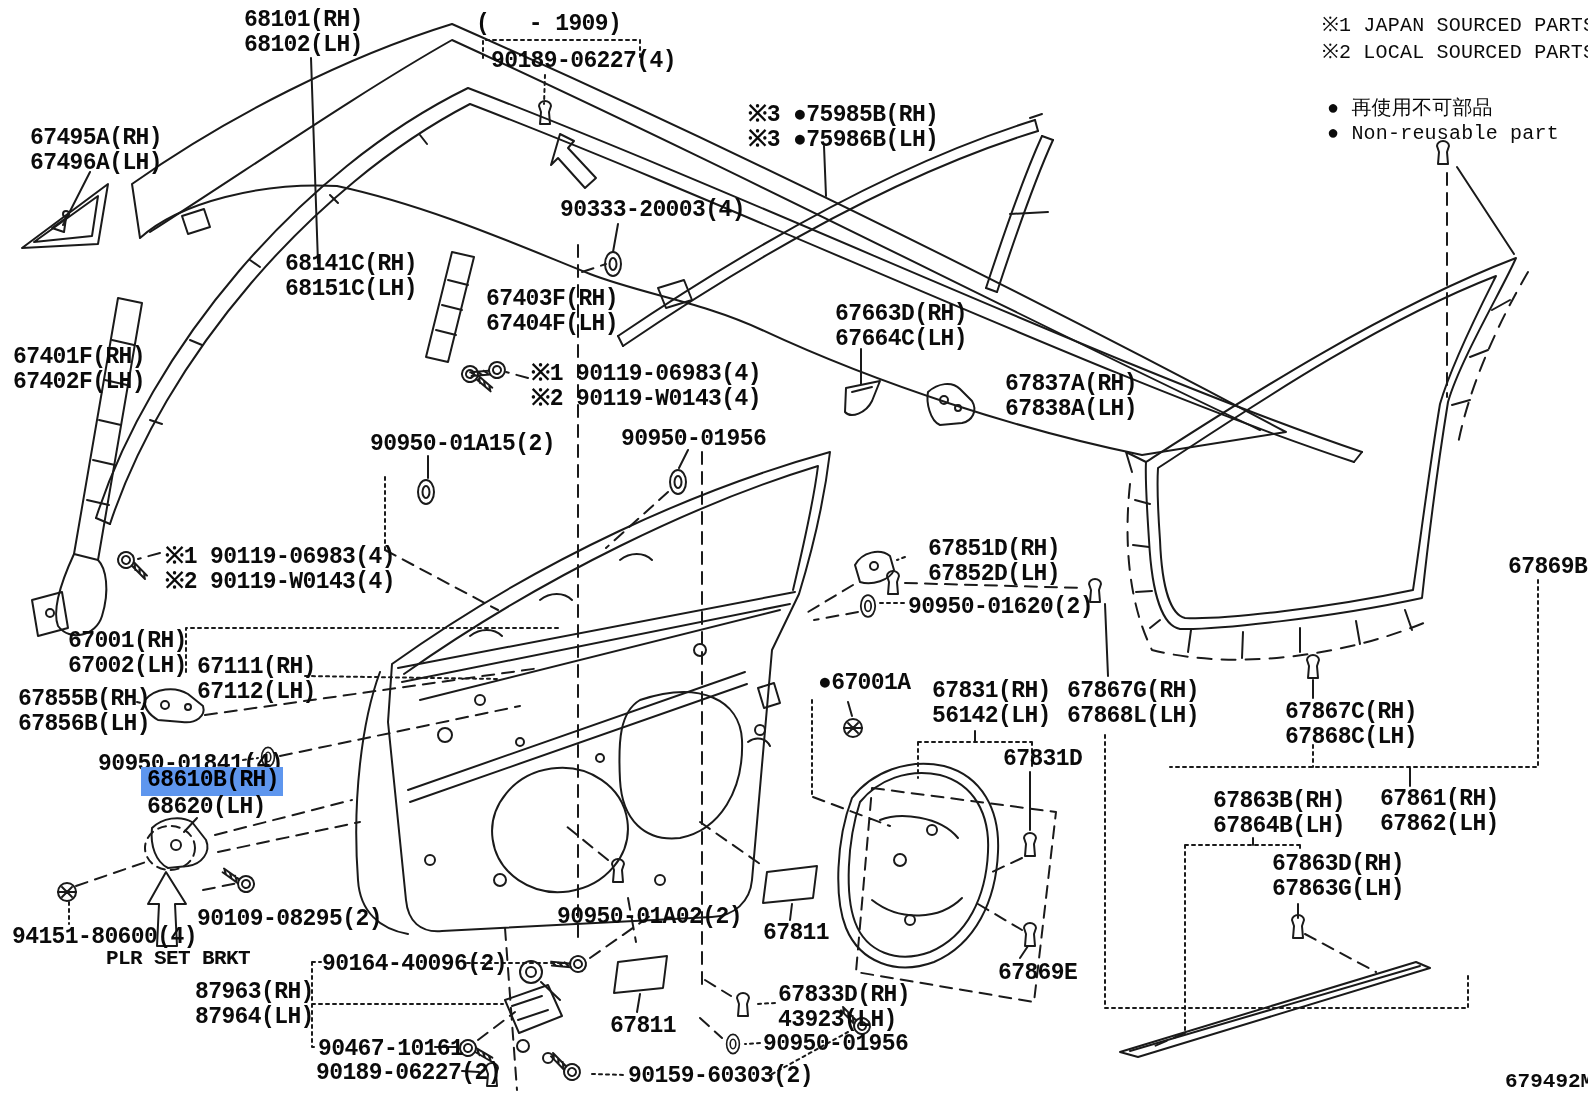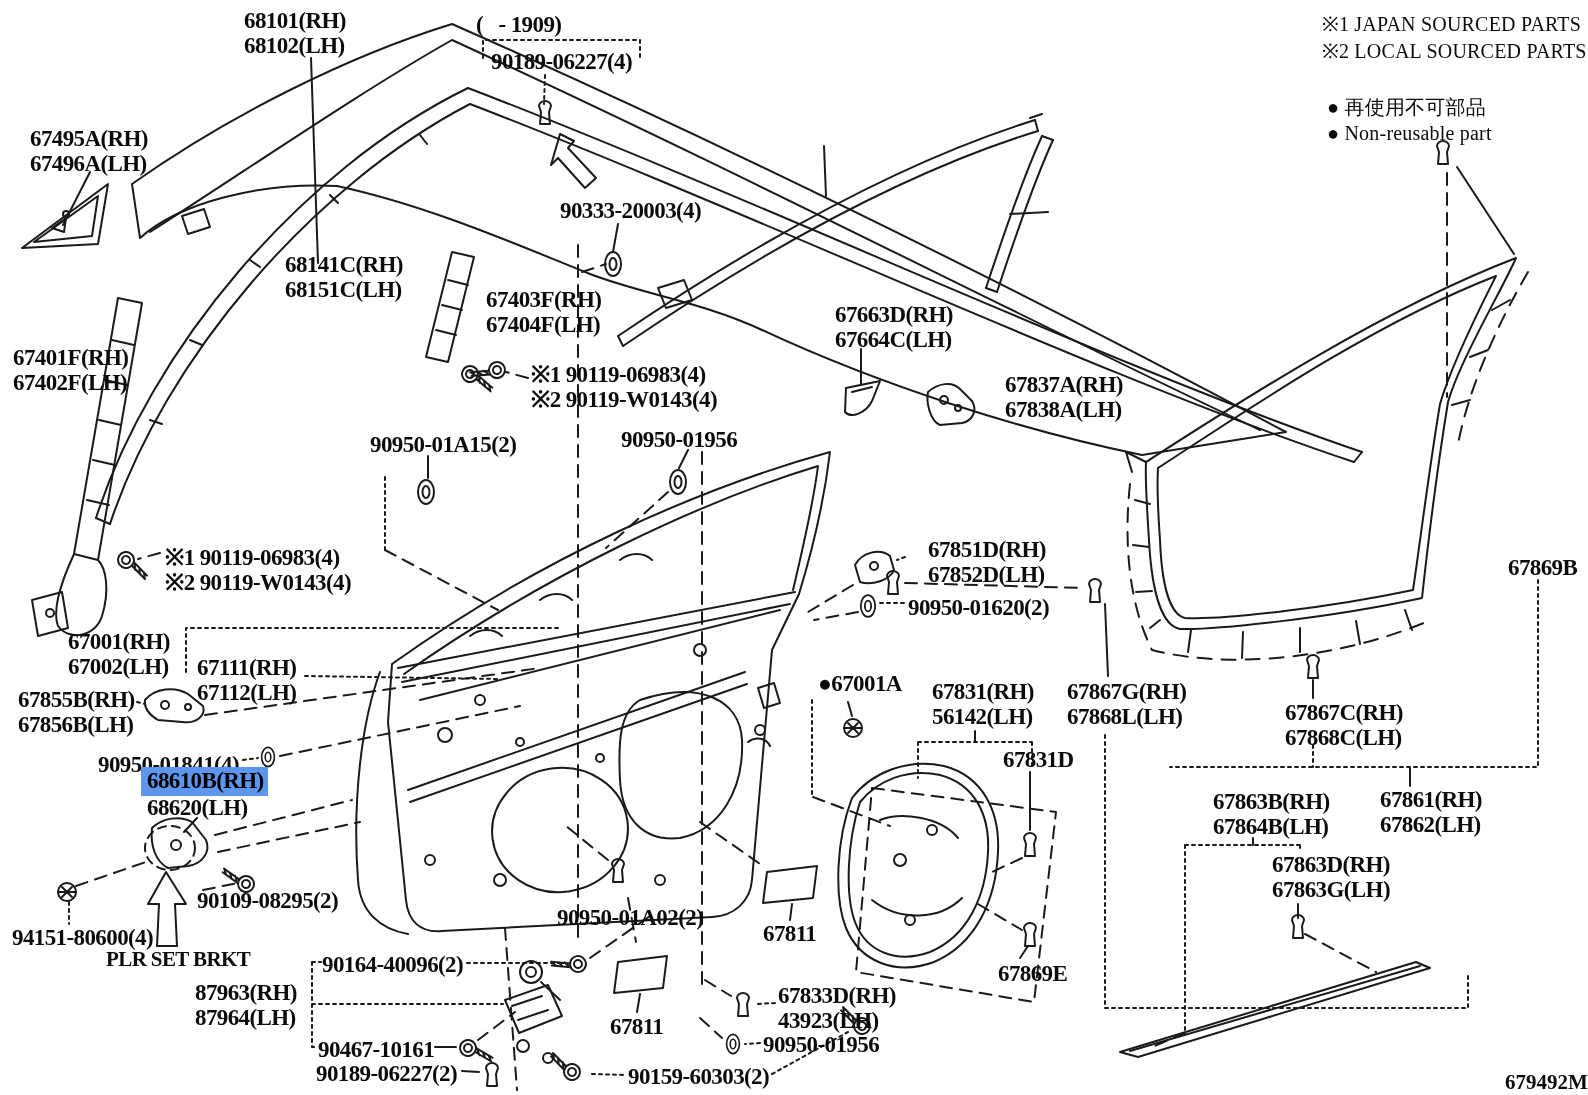--- a/index.html
+++ b/index.html
@@ -1,17 +1,17 @@
 <!DOCTYPE html>
 <html><head>
 <meta charset="utf-8">
 <style>
   html,body{margin:0;padding:0;background:#fff;}
   #stage{position:relative;width:1588px;height:1095px;background:#ffffff;overflow:hidden;
-         font-family:Liberation Serif, serif;}
+         font-family:Liberation Mono, monospace;}
   #drawing{position:absolute;left:0;top:0;}
   .lbl{position:absolute;font-weight:bold;font-size:23px;line-height:25px;letter-spacing:-0.6px;
        color:#0b0b0b;white-space:pre-line;}
   .sm{font-size:21px;line-height:24px;}
   .hl{background:#5E96EE;color:#000000;padding:1px 4px 3px 6px;}
   .lgd{position:absolute;font-weight:normal;font-size:20px;letter-spacing:0.2px;color:#0b0b0b;white-space:pre;}
   .code{position:absolute;font-weight:bold;font-size:21px;color:#0b0b0b;}
 </style>
 </head>
 <body>
@@ -261,20 +261,22 @@
   </g>
 </svg>
 
   <span class="lbl" style="left:244px;top:8px">68101(RH)
 68102(LH)</span>
   <span class="lbl" style="left:30px;top:126px">67495A(RH)
 67496A(LH)</span>
   <span class="lbl" style="left:476px;top:12px">(&nbsp;&nbsp;&nbsp;- 1909)</span>
   <span class="lbl" style="left:491px;top:49px">90189-06227(4)</span>
   <span class="lbl" style="left:560px;top:198px">90333-20003(4)</span>
+  <span class="lbl" style="left:748px;top:103px">※3 ●75985B(RH)
+※3 ●75986B(LH)</span>
   <span class="lbl" style="left:285px;top:252px">68141C(RH)
 68151C(LH)</span>
   <span class="lbl" style="left:486px;top:287px">67403F(RH)
 67404F(LH)</span>
   <span class="lbl" style="left:13px;top:345px">67401F(RH)
 67402F(LH)</span>
   <span class="lbl" style="left:835px;top:302px">67663D(RH)
 67664C(LH)</span>
   <span class="lbl" style="left:531px;top:362px">※1 90119-06983(4)
 ※2 90119-W0143(4)</span>
@@ -300,21 +302,21 @@
 67868L(LH)</span>
   <span class="lbl" style="left:1285px;top:700px">67867C(RH)
 67868C(LH)</span>
   <span class="lbl" style="left:1508px;top:555px">67869B</span>
   <span class="lbl" style="left:98px;top:752px">90950-01841(4)</span>
   <span class="lbl hl" style="left:141px;top:767px">68610B(RH)</span>
   <span class="lbl" style="left:147px;top:795px">68620(LH)</span>
   <span class="lbl" style="left:1003px;top:747px">67831D</span>
   <span class="lbl" style="left:12px;top:925px">94151-80600(4)</span>
   <span class="lbl sm" style="left:106px;top:947px">PLR SET BRKT</span>
-  <span class="lbl" style="left:197px;top:888px">90109-08295(2)</span>
+  <span class="lbl" style="left:197px;top:907px">90109-08295(2)</span>
   <span class="lbl" style="left:195px;top:980px">87963(RH)
 87964(LH)</span>
   <span class="lbl" style="left:322px;top:952px">90164-40096(2)</span>
   <span class="lbl" style="left:318px;top:1037px">90467-10161</span>
   <span class="lbl" style="left:316px;top:1061px">90189-06227(2)</span>
   <span class="lbl" style="left:557px;top:905px">90950-01A02(2)</span>
   <span class="lbl" style="left:763px;top:921px">67811</span>
   <span class="lbl" style="left:610px;top:1014px">67811</span>
   <span class="lbl" style="left:778px;top:983px">67833D(RH)
 43923(LH)</span>

